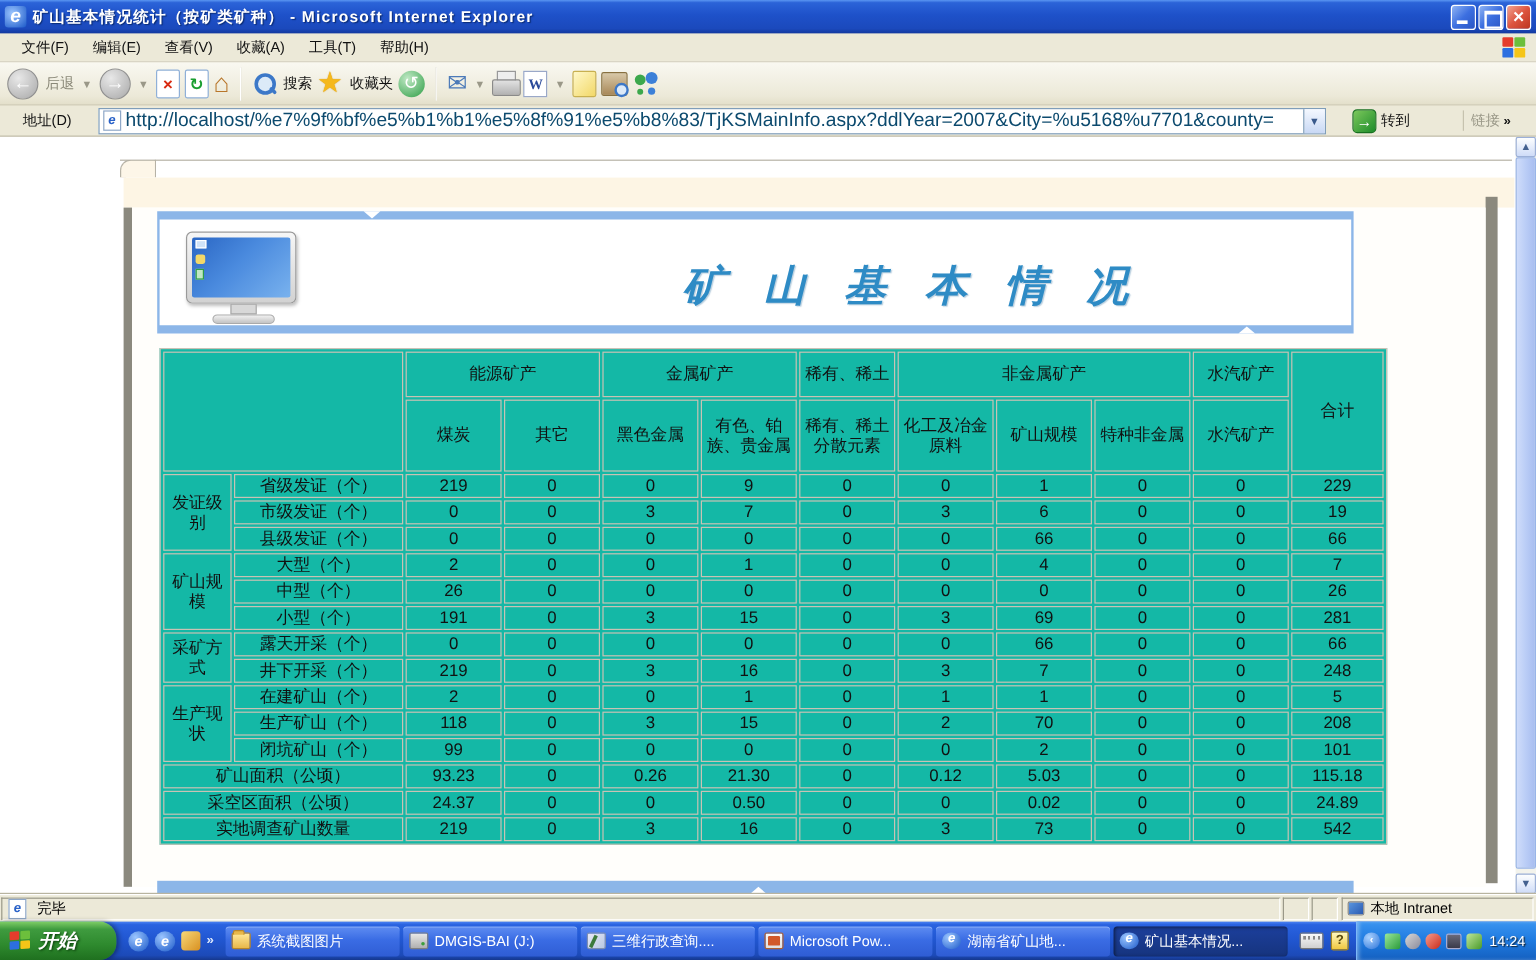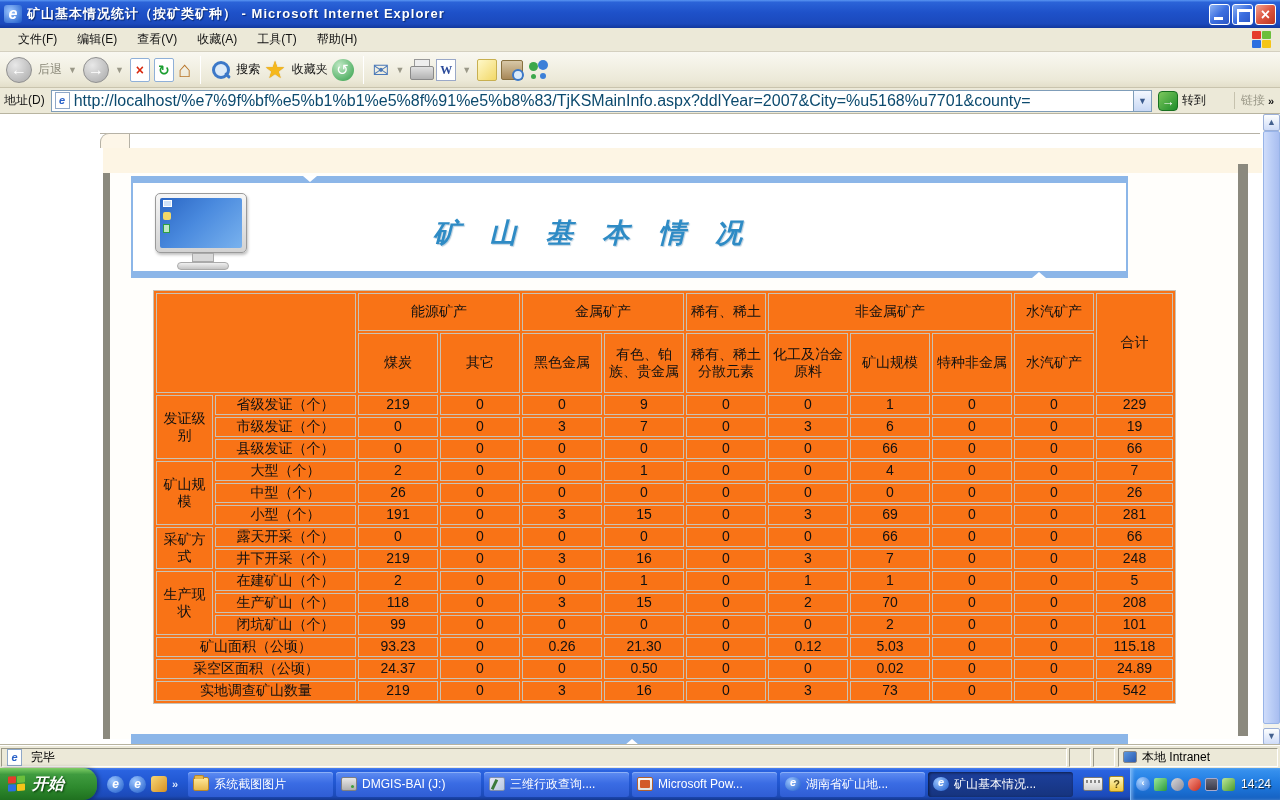--- a/index.html
+++ b/index.html
@@ -70,21 +70,21 @@
   .bookmag { width:22px; height:20px; background:linear-gradient(#d8c8a8,#a88858); border:1px solid #887040;
     border-radius:2px; position:relative; }
   .bookmag::after { content:""; position:absolute; right:-2px; bottom:-2px; width:8px; height:8px; border-radius:50%;
     border:2px solid #3c78c8; background:#dceaf8; }
   .buddies { position:relative; width:24px; height:22px; }
   .buddies::before { content:""; position:absolute; left:2px; top:3px; width:9px; height:9px; border-radius:50%; background:#3ca84c; box-shadow:0 10px 0 -2px #3ca84c; }
   .buddies::after { content:""; position:absolute; left:11px; top:1px; width:10px; height:10px; border-radius:50%; background:#3c80d8; box-shadow:0 11px 0 -2px #3c80d8; }
 
   
   .addressbar { position:absolute; left:0; top:88px; width:1280px; height:26px; background:#ece9d8;
-    border-bottom:1px solid #b8b4a0; display:flex; align-items:center; padding:0 0; gap:2px; }
+    border-bottom:1px solid #b8b4a0; display:flex; align-items:center; padding:0 15px; gap:18px; }
   .addr-label { font-size:12px; color:#111; padding:0 4px; }
   .addr-input { flex:1; height:22px; background:#fff; border:1px solid #7f9db9; display:flex; align-items:center; padding-left:3px; }
   .page-ico { width:15px; height:17px; background:#fff; border:1px solid #8fa8c8; font-size:11px; font-weight:bold;
     font-style:italic; color:#2a62c8; text-align:center; line-height:15px; margin-right:4px; flex:none; }
   .addr-url { font-family:Liberation Sans, sans-serif; font-size:16px; color:#0c4a6e;
     white-space:nowrap; overflow:hidden; flex:1; }
   .addr-dd { width:18px; height:20px; background:linear-gradient(#f4f8ff,#c8d8f4); border-left:1px solid #7f9db9;
     text-align:center; font-size:9px; color:#3a5a8c; line-height:20px; flex:none; }
   .go-btn { display:flex; align-items:center; gap:4px; padding:0 4px; }
   .go-ico { width:20px; height:20px; border-radius:4px; background:linear-gradient(135deg,#7cc85c,#1e8c2a);
@@ -116,27 +116,27 @@
     border-radius:5px; padding:4px; box-shadow:1px 2px 3px rgba(0,0,0,.25); }
   .screen { width:100%; height:100%; border-radius:2px; position:relative; overflow:hidden;
     background:linear-gradient(135deg,#2a66c4 0%,#4a8ade 45%,#79b2ee 100%); }
   .screen i { position:absolute; }
   .sc1 { left:3px; top:2px; width:9px; height:7px; background:#cfe2f8; border:1px solid #fff; }
   .sc2 { left:3px; top:14px; width:8px; height:8px; background:#f2d868; border-radius:2px; }
   .sc3 { left:3px; top:26px; width:7px; height:9px; background:#bfe8c4; border:1px solid #2f9e46; }
   .stand { width:22px; height:9px; background:#d8d8d8; border:1px solid #aaa; margin:0 auto; }
   .base { width:52px; height:8px; background:linear-gradient(#f0f0f0,#c4c4c4); border:1px solid #aaa;
     border-radius:4px; margin:0 auto; }
-  .page-title { position:absolute; left:300px; right:40px; top:32px; text-align:left;
+  .page-title { position:absolute; left:300px; right:40px; top:32px; text-align:center;
     font-family:"DejaVu Serif","Liberation Serif",serif; font-style:italic; font-weight:bold;
-    font-size:27px; color:#2e8bc5; letter-spacing:10px; text-shadow:1px 1px 1px #b8cede; }
+    font-size:35px; color:#2e8bc5; letter-spacing:10px; text-shadow:1px 1px 1px #b8cede; }
 
   .data-table { position:absolute; left:133px; top:176px; width:995px; border-collapse:separate;
-    border-spacing:2px; background:#f97316; border:1px solid #c9c2b4; table-layout:fixed;
-    font-size:14px; color:#111;margin-left:20px; }
+    border-spacing:2px; background:#14b8a6; border:1px solid #c9c2b4; table-layout:fixed;
+    font-size:14px; color:#111; }
   .data-table td { border:1px solid #c9c2b4; text-align:center; vertical-align:middle; padding:0 2px;
     line-height:1.25; overflow:hidden; }
   .data-table td.gh { height:38px; }
   .data-table td.sh { height:60px; }
   .data-table td.v { height:20px; }
   .bottom-bar { position:absolute; left:131px; top:620px; width:997px; height:11px; background:#8cb6e8; }
 
   
   .scrollbar { position:absolute; right:0; top:0; width:17px; height:631px; background:#f3f3ec; }
   .sb-btn { position:absolute; left:0; width:17px; height:17px;

